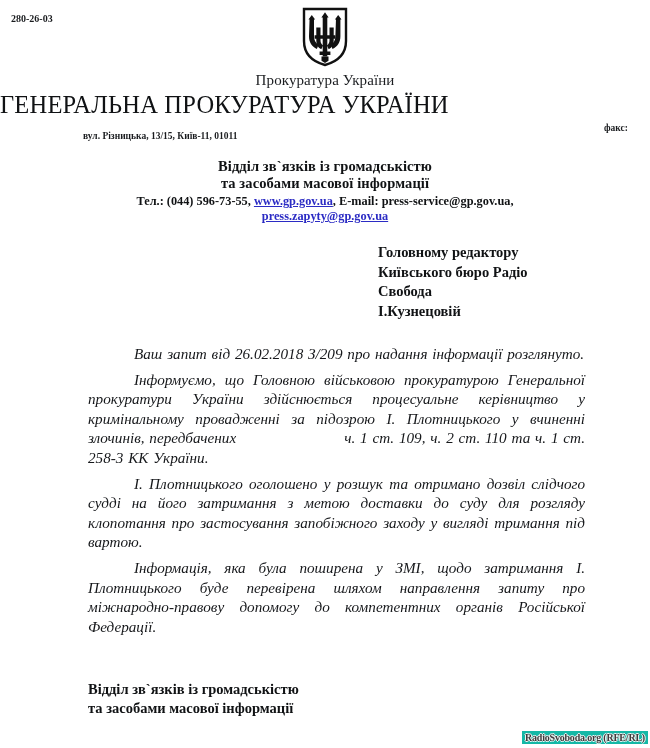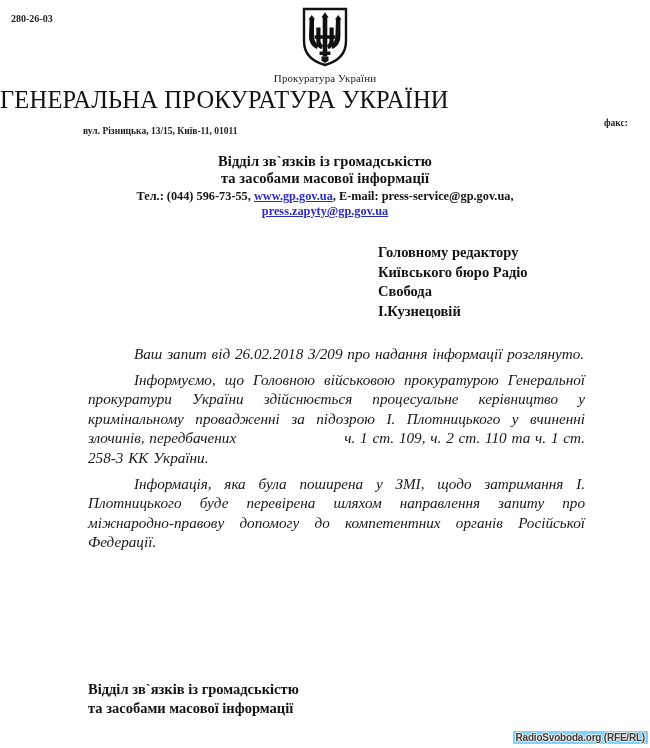--- a/index.html
+++ b/index.html
@@ -23,21 +23,21 @@
     width: 100%;
     text-align: center;
     padding-top: 7px;
   }
   .emblem {
     display: inline-block;
     line-height: 0;
   }
   .emblem-caption {
     text-align: center;
-    font-size: 11px;
+    font-size: 15px;
     letter-spacing: .1px;
     margin-top: 1px;
     color: #1b1d20;
   }
 
   
   .org-title {
     text-align: left;
     font-size: 24.5px;
     letter-spacing: .2px;
@@ -152,25 +152,25 @@
     font-size: 14.5px;
     line-height: 18.5px;
     color: #101214;
   }
 
   
   .watermark {
     position: absolute;
     right: 2px;
     bottom: 4px;
-    font-family: Liberation Sans, sans-serif;
+    font-family: Liberation Serif, serif;
     font-size: 10px;
     font-weight: bold;
     color: #3c3c3c;
-    background: #7dd3fc;
+    background: #14b8a6;
     padding: 1px 3px;
     letter-spacing: -.2px;
     text-shadow:
       1px 0 0 #f2f2f2, -1px 0 0 #f2f2f2,
       0 1px 0 #f2f2f2, 0 -1px 0 #f2f2f2;
     white-space: nowrap;
   }
 </style>
 </head>
 <body>
@@ -229,20 +229,21 @@
   <div class="addressee">
     <div>Головному редактору</div>
     <div>Київського бюро Радіо</div>
     <div>Свобода</div>
     <div>І.Кузнецовій</div>
   </div>
 
   <div class="body">
     <p class="para wide">Ваш запит від 26.02.2018 З/209 про надання інформації розглянуто.</p>
     <p class="para wide"><span>Інформуємо, що Головною військовою прокуратурою Генеральної прокуратури України здійснюється процесуальне керівництво у кримінальному провадженні за підозрою І. Плотницького у вчиненні злочинів, передбачених</span><span class="gap"></span><span>ч. 1 ст. 109, ч. 2 ст. 110 та ч. 1 ст. 258-3 КК України.</span></p>
+    <p class="para wide">І. Плотницького оголошено у розшук та отримано дозвіл слідчого судді на його затримання з метою доставки до суду для розгляду клопотання про застосування запобіжного заходу у вигляді тримання під вартою.</p>
     <p class="para wide">Інформація, яка була поширена у ЗМІ, щодо затримання І. Плотницького буде перевірена шляхом направлення запиту про міжнародно-правову допомогу до компетентних органів Російської Федерації.</p>
   </div>
 
   <div class="signature">
     <div>Відділ зв`язків із громадськістю</div>
     <div>та засобами масової інформації</div>
   </div>
 
   <div class="watermark">RadioSvoboda.org (RFE/RL)</div>
 

